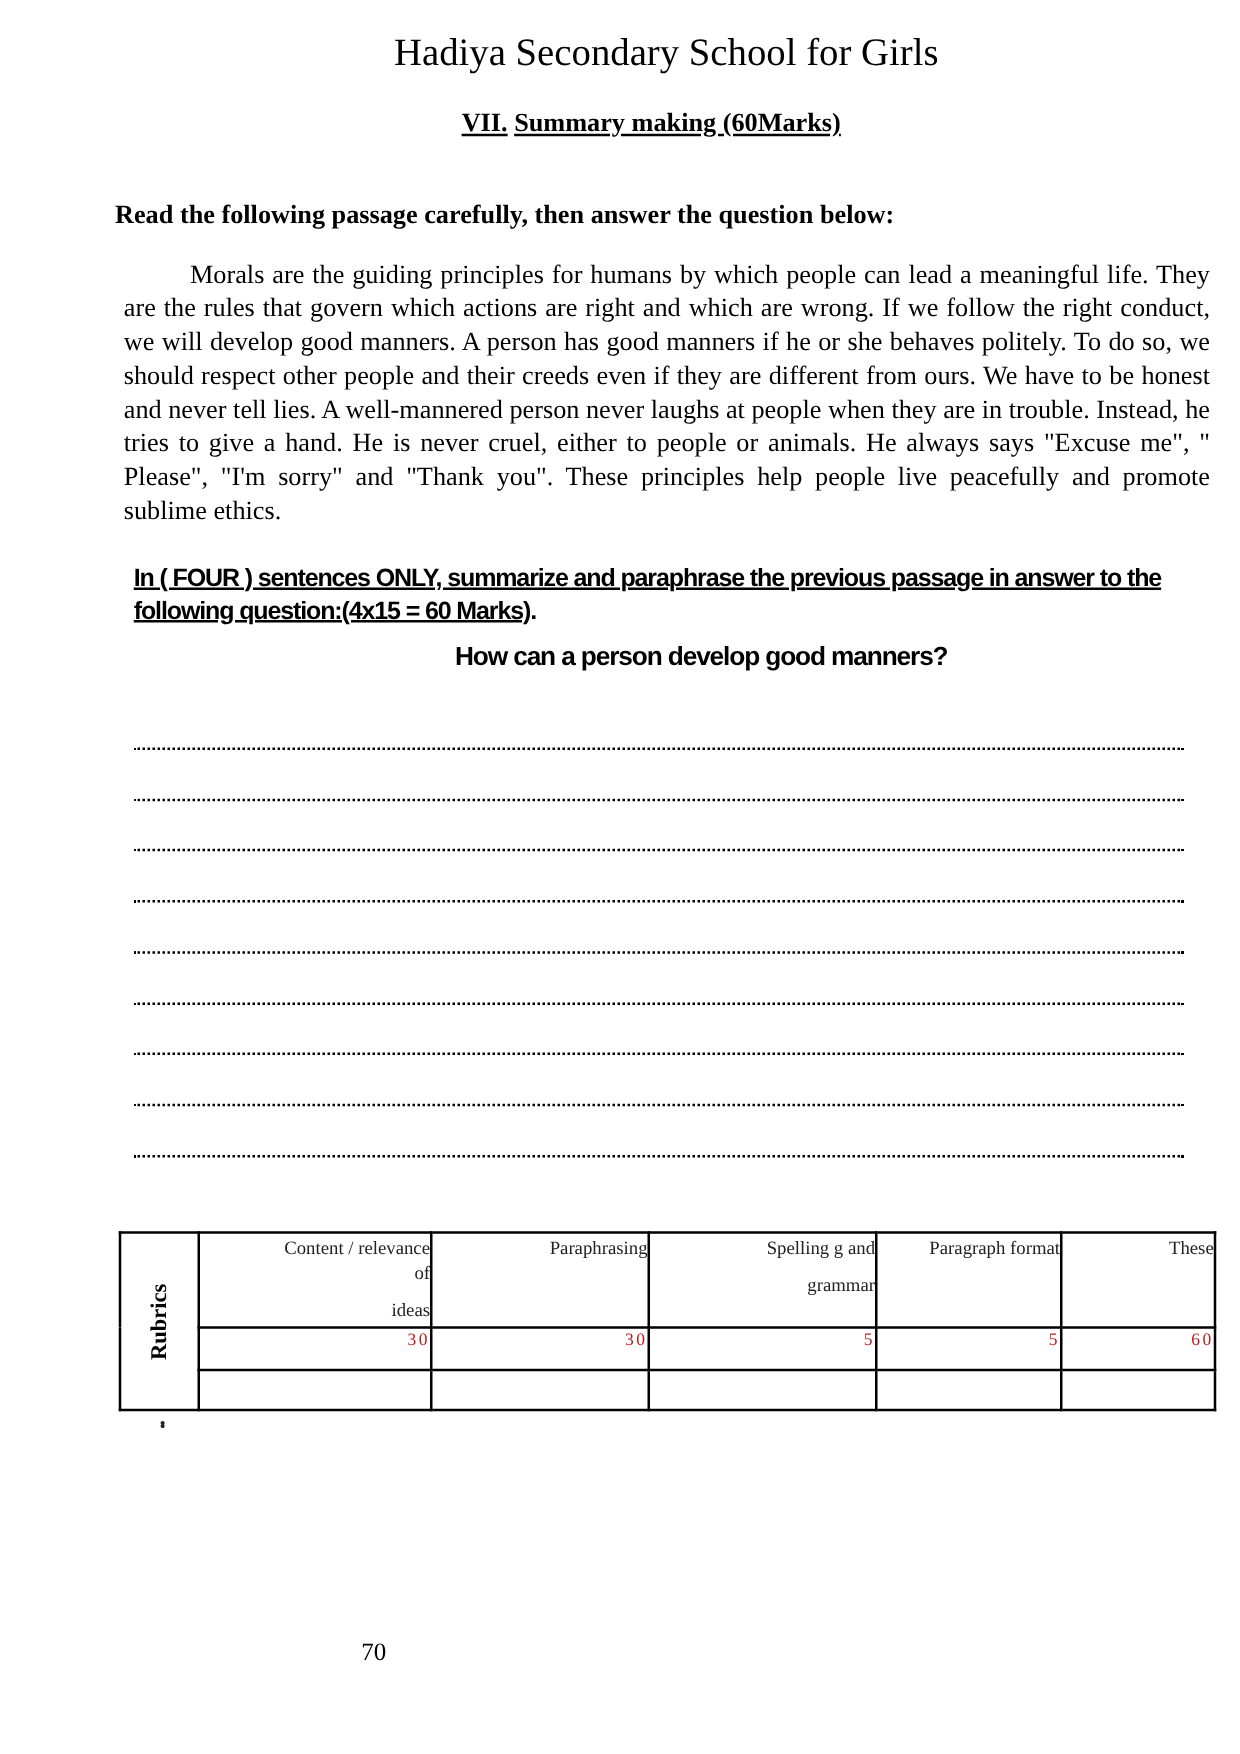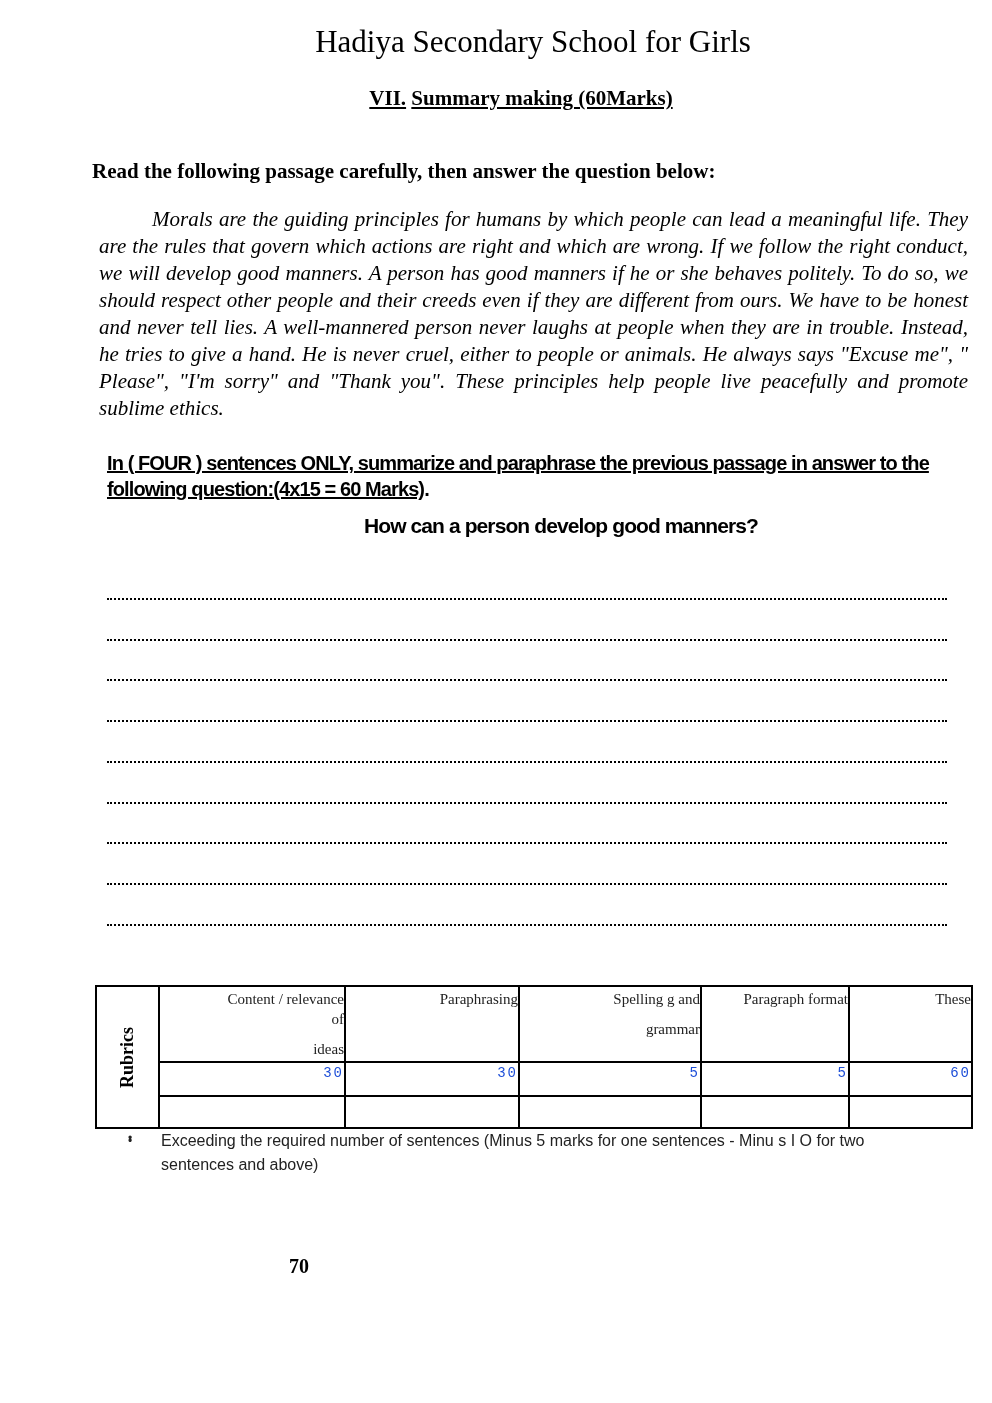--- a/index.html
+++ b/index.html
@@ -2,36 +2,36 @@
 <html><head>
 <meta charset="utf-8">
 <style>
   html, body { margin: 0; padding: 0; background: #ffffff; }
   body { width: 992px; height: 1403px; position: relative; overflow: hidden; color: #000; font-family: "Liberation Serif", serif; }
   .abs { position: absolute; }
   .school-title { left: 0; width: 1066px; top: 24px; text-align: center; font-size: 31px; }
   .section-title { left: 0; width: 1042px; top: 86px; text-align: center; font-size: 21px; font-weight: bold; }
   .section-title span { text-decoration: underline; text-align: right; }
   .instruction { left: 92px; top: 159px; font-size: 21px; font-weight: bold; }
-  .passage { left: 99px; top: 206px; width: 869px; font-size: 21px; line-height: 27px; text-align: justify; text-indent: 53px; font-style: italic; }
+  .passage { left: 99px; top: 206px; width: 869px; font-size: 21px; line-height: 27px; text-align: justify; text-indent: 53px; }
   .task { left: 107px; top: 450px; width: 840px; font-family: "Liberation Sans", sans-serif; font-stretch: condensed; font-size: 20px; font-weight: bold; line-height: 26px; letter-spacing: -0.9px; }
   .task u { text-decoration: underline; }
   .question { left: 0; width: 1122px; top: 514px; text-align: center; font-size: 21px; font-weight: bold; font-family: "Liberation Sans", sans-serif; letter-spacing: -0.9px; }
   .answer-line { left: 107px; width: 840px; height: 0; border-top: 2px dotted #000; }
   table.rubric { position: absolute; left: 95px; top: 985px; width: 878px; border-collapse: collapse; font-size: 15px; color: #222; }
   table.rubric td { border: 2px solid #000; text-align: right; vertical-align: top; padding: 0; }
   .rubric-label { width: 55px; vertical-align: middle !important; }
   .rubric-label div { transform: rotate(-90deg); font-weight: bold; font-size: 18px; color: #000; white-space: nowrap; }
   .hdr { height: 72px; line-height: 20px; padding-top: 2px !important; }
-  .vals td { height: 30px; font-family: Liberation Mono, monospace; font-size: 14px; color: #1d4ed8; letter-spacing: 2px; padding-top: 2px !important; }
+  .vals td { height: 30px; font-family: Liberation Serif, serif; font-size: 14px; color: #b91c1c; letter-spacing: 2px; padding-top: 2px !important; }
   .empty td { height: 30px; }
   .notes { left: 128px; top: 1126px; font-family: "Liberation Sans", sans-serif; font-size: 16px; color: #222; }
   .note { position: relative; padding-left: 33px; line-height: 24px; margin-bottom: 3px; width: 740px; }
   .note .bullet { position: absolute; left: 0; top: 0; font-size: 12px; }
-  .page-num { left: 289px; top: 1255px; font-size: 20px; font-weight: bold; }
+  .page-num { left: 289px; top: 1311px; font-size: 20px; }
 </style>
 </head>
 <body>
 
 <div class="abs school-title">Hadiya Secondary School for Girls</div>
 
 <div class="abs section-title">
   <span>VII.</span>
   <span>Summary making (60Marks)</span>
 </div>
@@ -93,16 +93,16 @@
     <td></td>
     <td></td>
     <td></td>
     <td></td>
   </tr>
 </tbody>
   </table>
 
 <div class="abs notes">
   <div class="note"><span class="bullet">•</span></div>
-  <div class="note"><span class="bullet">•</span><span>Exceeding the required number of sentences (Minus 5 marks for one sentences - Minu s I O for two sentences and above)</span></div>
+  <div class="note"><span class="bullet">•</span></div>
 </div>
 
 <div class="abs page-num">70</div>
 
 </body></html>

